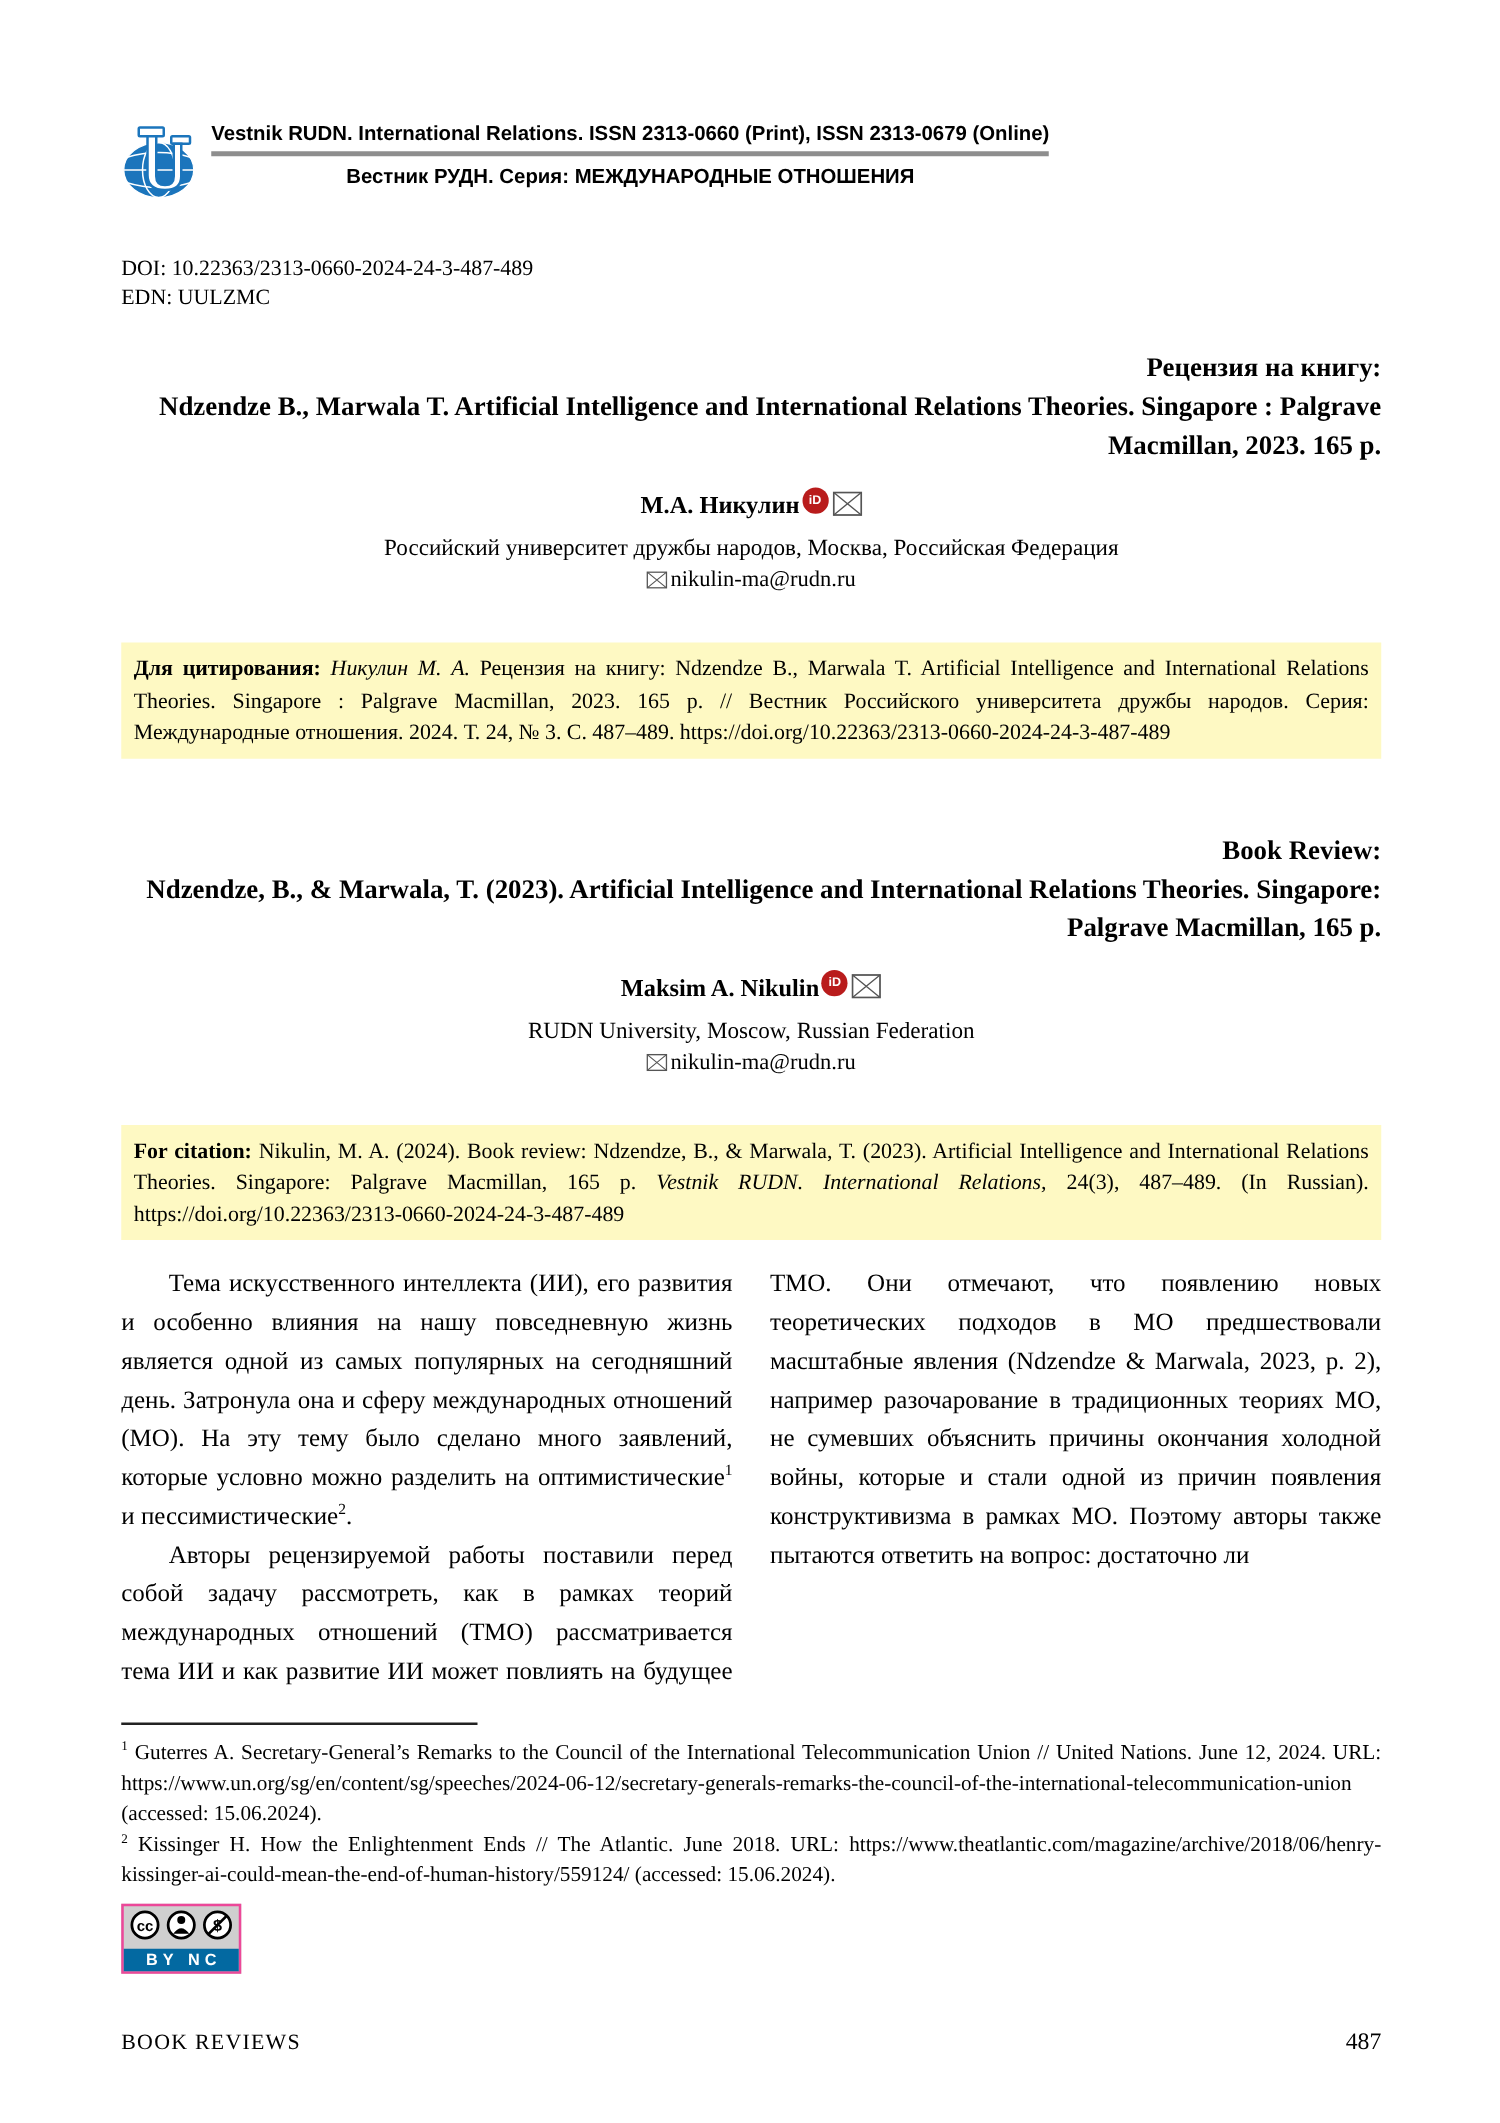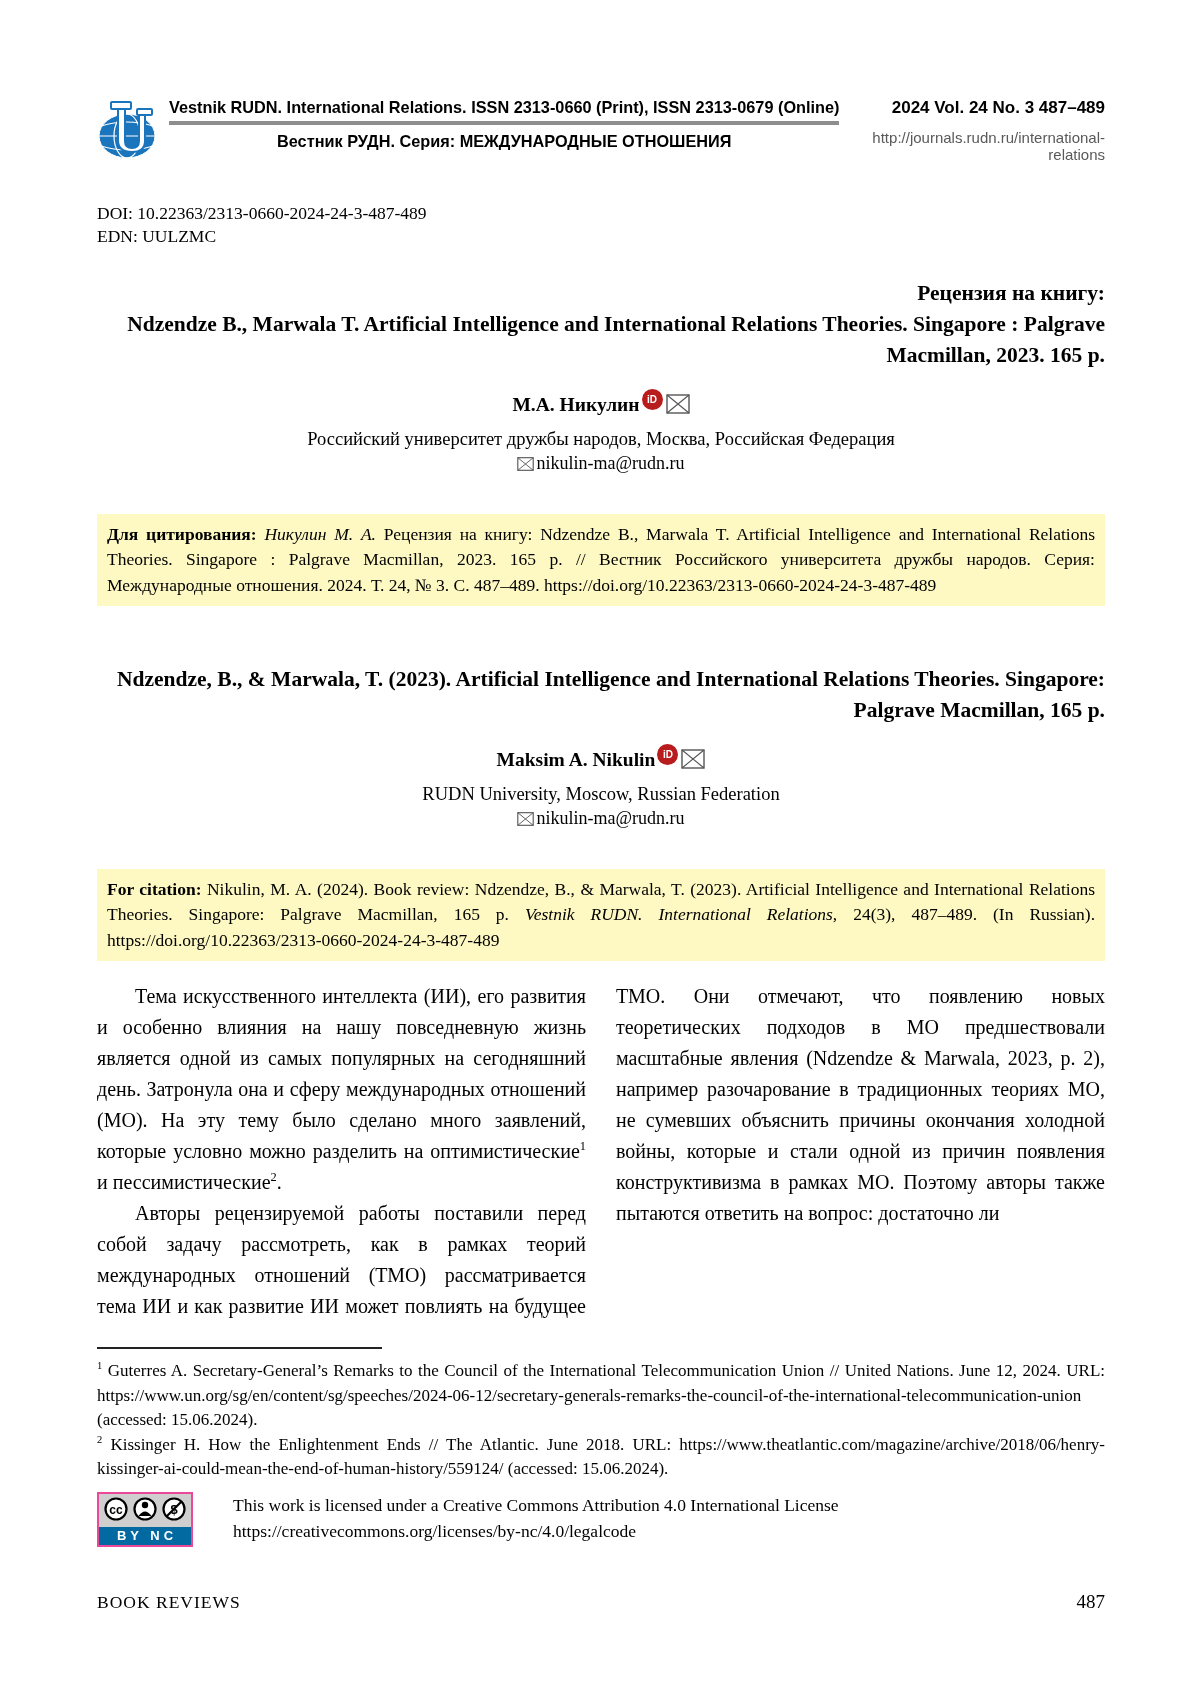--- a/index.html
+++ b/index.html
@@ -95,24 +95,20 @@
           <rect x="40" y="9" width="15" height="6" rx="1"></rect>
           <path d="M21 9 h7 v32 q0 7 7 7 q7 0 7 -7 V15 h6 v26 q0 11 -13 11 q-14 0 -14 -12 z"></path>
         </g>
       </svg>
     </div>
     <div class="hdr-center">
       <div class="hdr-line1">Vestnik RUDN. International Relations. ISSN 2313-0660 (Print), ISSN 2313-0679 (Online)</div>
       <div class="hdr-bar"></div>
       <div class="hdr-line2">Вестник РУДН. Серия: МЕЖДУНАРОДНЫЕ ОТНОШЕНИЯ</div>
     </div>
-    <div class="hdr-right">
-      <div class="hdr-issue">2024 Vol. 24 No. 3  487–489</div>
-      <div class="hdr-url">http://journals.rudn.ru/international-relations</div>
-    </div>
   </div>
 
   <div class="doi-block">
     <div>DOI: 10.22363/2313-0660-2024-24-3-487-489</div>
     <div>EDN: UULZMC</div>
   </div>
 
   <div class="title">
     <div>Рецензия на книгу:</div>
     <div>Ndzendze B., Marwala T. Artificial Intelligence and International Relations Theories. Singapore : Palgrave Macmillan, 2023. 165 p.</div>
@@ -134,20 +130,21 @@
 
   <div class="citebox">
     <b>Для цитирования:</b>
     <i>Никулин М. А.</i>
     <span>Рецензия на книгу: Ndzendze B., Marwala T. Artificial Intelligence and International Relations Theories. Singapore : Palgrave Macmillan, 2023. 165 p. // Вестник Российского университета дружбы народов. Серия: Международные отношения. 2024. Т. 24, № 3. С. 487–489. https://doi.org/10.22363/2313-0660-2024-24-3-487-489</span>
   </div>
 
   <div class="gap-lg"></div>
 
   <div class="title">
+    <div>Book Review:</div>
     <div>Ndzendze, B., &amp; Marwala, T. (2023). Artificial Intelligence and International Relations Theories. Singapore: Palgrave Macmillan, 165 p.</div>
   </div>
 
   <div class="author-row">
     <span>Maksim A. Nikulin</span><span class="orcid">iD</span><span class="mail-icon"><svg width="24" height="20" viewBox="0 0 24 20">
           <rect x="1" y="1" width="22" height="18" fill="#ffffff" stroke="#555" stroke-width="1.4"></rect>
           <path d="M1 1 L23 19 M23 1 L1 19" stroke="#555" stroke-width="1.1" fill="none"></path>
         </svg></span>
   </div>
   <div class="affil">RUDN University, Moscow, Russian Federation</div>
@@ -185,24 +182,20 @@
           </g>
           <text x="13" y="17.5" font-size="12" font-weight="bold" text-anchor="middle" font-family="Liberation Sans, sans-serif">cc</text>
           <circle cx="42" cy="9" r="3.2" fill="#000"></circle>
           <path d="M35.5 20 q6.5 -9 13 0 z" fill="#000"></path>
           <text x="71" y="17.8" font-size="13" font-weight="bold" text-anchor="middle" font-family="Liberation Sans, sans-serif">$</text>
           <line x1="63.5" y1="20.5" x2="78.5" y2="5.5" stroke="#000" stroke-width="2.2"></line>
         </svg>
       </div>
       <div class="cc-label">BY NC</div>
     </div>
-    <div class="license-text">
-      <div>This work is licensed under a Creative Commons Attribution 4.0 International License</div>
-      <div>https://creativecommons.org/licenses/by-nc/4.0/legalcode</div>
-    </div>
   </div>
 
   <div class="footer">
     <div class="footer-section">BOOK REVIEWS</div>
     <div class="footer-page">487</div>
   </div>
 
 </div>
 
 </body></html>

